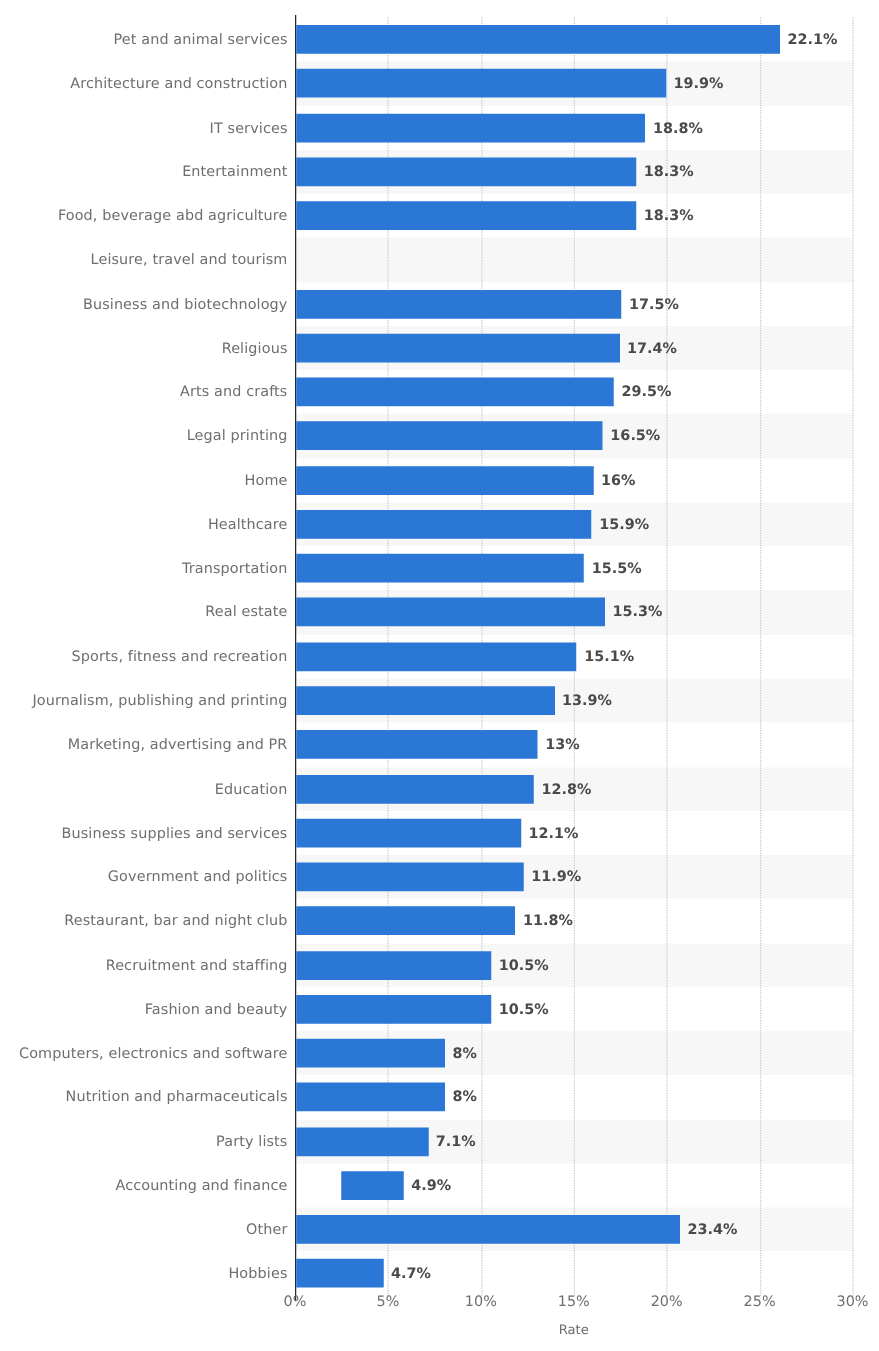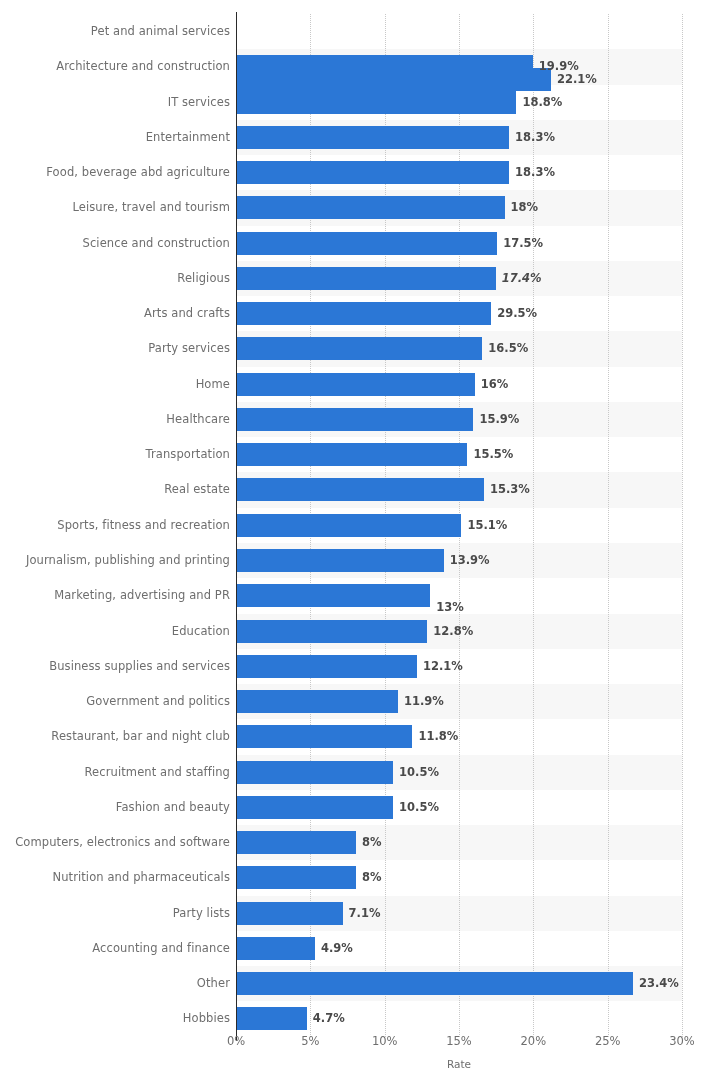--- a/index.html
+++ b/index.html
@@ -180,21 +180,21 @@
         <div class="gridline" style="left: 533.333px; height: 1023.12px;"></div>
         <div class="gridline" style="left: 607.667px; height: 1023.12px;"></div>
         <div class="gridline" style="left: 682px; height: 1023.12px;"></div>
       </div>
 
     <div class="axis-line" id="axis-line" style="height: 1029.12px;"></div>
 
     <div class="rows" id="rows">
         <div class="row">
           <div class="cat-label">Pet and animal services</div>
-          <div class="bar-wrap" style="width: 314px; margin-top: 48px;">
+          <div class="bar-wrap" style="width: 387px;">
             <div class="bar" style="background: rgb(43, 119, 214);"></div>
             <div class="bar-value" style="left: 100%;">22.1%</div>
           </div>
         </div>
         <div class="row">
           <div class="cat-label">Architecture and construction</div>
           <div class="bar-wrap" style="width: 295.847px;">
             <div class="bar" style="background: rgb(43, 119, 214);"></div>
             <div class="bar-value" style="left: 100%;">19.9%</div>
           </div>
@@ -215,48 +215,44 @@
         </div>
         <div class="row">
           <div class="cat-label">Food, beverage abd agriculture</div>
           <div class="bar-wrap" style="width: 272.06px;">
             <div class="bar" style="background: rgb(43, 119, 214);"></div>
             <div class="bar-value" style="left: 100%;">18.3%</div>
           </div>
         </div>
         <div class="row">
           <div class="cat-label">Leisure, travel and tourism</div>
-          <div class="bar-wrap" style="width: 267.6px;">
-            <div class="bar" style="background: rgb(43, 119, 214);"></div>
-            <div class="bar-value" style="left: 100%;">18%</div>
-          </div>
-        </div>
-        <div class="row">
-          <div class="cat-label">Science and construction</div>
+        </div>
+        <div class="row">
+          <div class="cat-label">Business and biotechnology</div>
           <div class="bar-wrap" style="width: 260.167px;">
             <div class="bar" style="background: rgb(43, 119, 214);"></div>
             <div class="bar-value" style="left: 100%;">17.5%</div>
           </div>
         </div>
         <div class="row">
           <div class="cat-label">Religious</div>
           <div class="bar-wrap" style="width: 258.68px;">
             <div class="bar" style="background: rgb(43, 119, 214);"></div>
-            <div class="bar-value" style="left: 100%; font-style: italic;">17.4%</div>
+            <div class="bar-value" style="left: 100%;">17.4%</div>
           </div>
         </div>
         <div class="row">
           <div class="cat-label">Arts and crafts</div>
           <div class="bar-wrap" style="width: 254.22px;">
             <div class="bar" style="background: rgb(43, 119, 214);"></div>
             <div class="bar-value" style="left: 100%;">29.5%</div>
           </div>
         </div>
         <div class="row">
-          <div class="cat-label">Party services</div>
+          <div class="cat-label">Legal printing</div>
           <div class="bar-wrap" style="width: 245.3px;">
             <div class="bar" style="background: rgb(43, 119, 214);"></div>
             <div class="bar-value" style="left: 100%;">16.5%</div>
           </div>
         </div>
         <div class="row">
           <div class="cat-label">Home</div>
           <div class="bar-wrap" style="width: 237.867px;">
             <div class="bar" style="background: rgb(43, 119, 214);"></div>
             <div class="bar-value" style="left: 100%;">16%</div>
@@ -294,40 +290,40 @@
           <div class="cat-label">Journalism, publishing and printing</div>
           <div class="bar-wrap" style="width: 206.647px;">
             <div class="bar" style="background: rgb(43, 119, 214);"></div>
             <div class="bar-value" style="left: 100%;">13.9%</div>
           </div>
         </div>
         <div class="row">
           <div class="cat-label">Marketing, advertising and PR</div>
           <div class="bar-wrap" style="width: 193.267px;">
             <div class="bar" style="background: rgb(43, 119, 214);"></div>
-            <div class="bar-value" style="left: 100%; margin-top: 12px;">13%</div>
+            <div class="bar-value" style="left: 100%;">13%</div>
           </div>
         </div>
         <div class="row">
           <div class="cat-label">Education</div>
           <div class="bar-wrap" style="width: 190.293px;">
             <div class="bar" style="background: rgb(43, 119, 214);"></div>
             <div class="bar-value" style="left: 100%;">12.8%</div>
           </div>
         </div>
         <div class="row">
           <div class="cat-label">Business supplies and services</div>
           <div class="bar-wrap" style="width: 179.887px;">
             <div class="bar" style="background: rgb(43, 119, 214);"></div>
             <div class="bar-value" style="left: 100%;">12.1%</div>
           </div>
         </div>
         <div class="row">
           <div class="cat-label">Government and politics</div>
-          <div class="bar-wrap" style="width: 161px;">
+          <div class="bar-wrap" style="width: 182px;">
             <div class="bar" style="background: rgb(43, 119, 214);"></div>
             <div class="bar-value" style="left: 100%;">11.9%</div>
           </div>
         </div>
         <div class="row">
           <div class="cat-label">Restaurant, bar and night club</div>
           <div class="bar-wrap" style="width: 175.427px;">
             <div class="bar" style="background: rgb(43, 119, 214);"></div>
             <div class="bar-value" style="left: 100%;">11.8%</div>
           </div>
@@ -362,28 +358,28 @@
         </div>
         <div class="row">
           <div class="cat-label">Party lists</div>
           <div class="bar-wrap" style="width: 105.553px;">
             <div class="bar" style="background: rgb(43, 119, 214);"></div>
             <div class="bar-value" style="left: 100%; text-align: center;">7.1%</div>
           </div>
         </div>
         <div class="row">
           <div class="cat-label">Accounting and finance</div>
-          <div class="bar-wrap" style="width: 78px;">
+          <div class="bar-wrap" style="width: 50px; margin-left: 36px;">
             <div class="bar" style="background: rgb(43, 119, 214);"></div>
             <div class="bar-value" style="left: 100%;">4.9%</div>
           </div>
         </div>
         <div class="row">
           <div class="cat-label">Other</div>
-          <div class="bar-wrap" style="width: 396px;">
+          <div class="bar-wrap" style="width: 307px;">
             <div class="bar" style="background: rgb(43, 119, 214);"></div>
             <div class="bar-value" style="left: 100%;">23.4%</div>
           </div>
         </div>
         <div class="row">
           <div class="cat-label">Hobbies</div>
           <div class="bar-wrap" style="width: 69.8733px;">
             <div class="bar" style="background: rgb(43, 119, 214);"></div>
             <div class="bar-value" style="left: 100%;">4.7%</div>
           </div>

